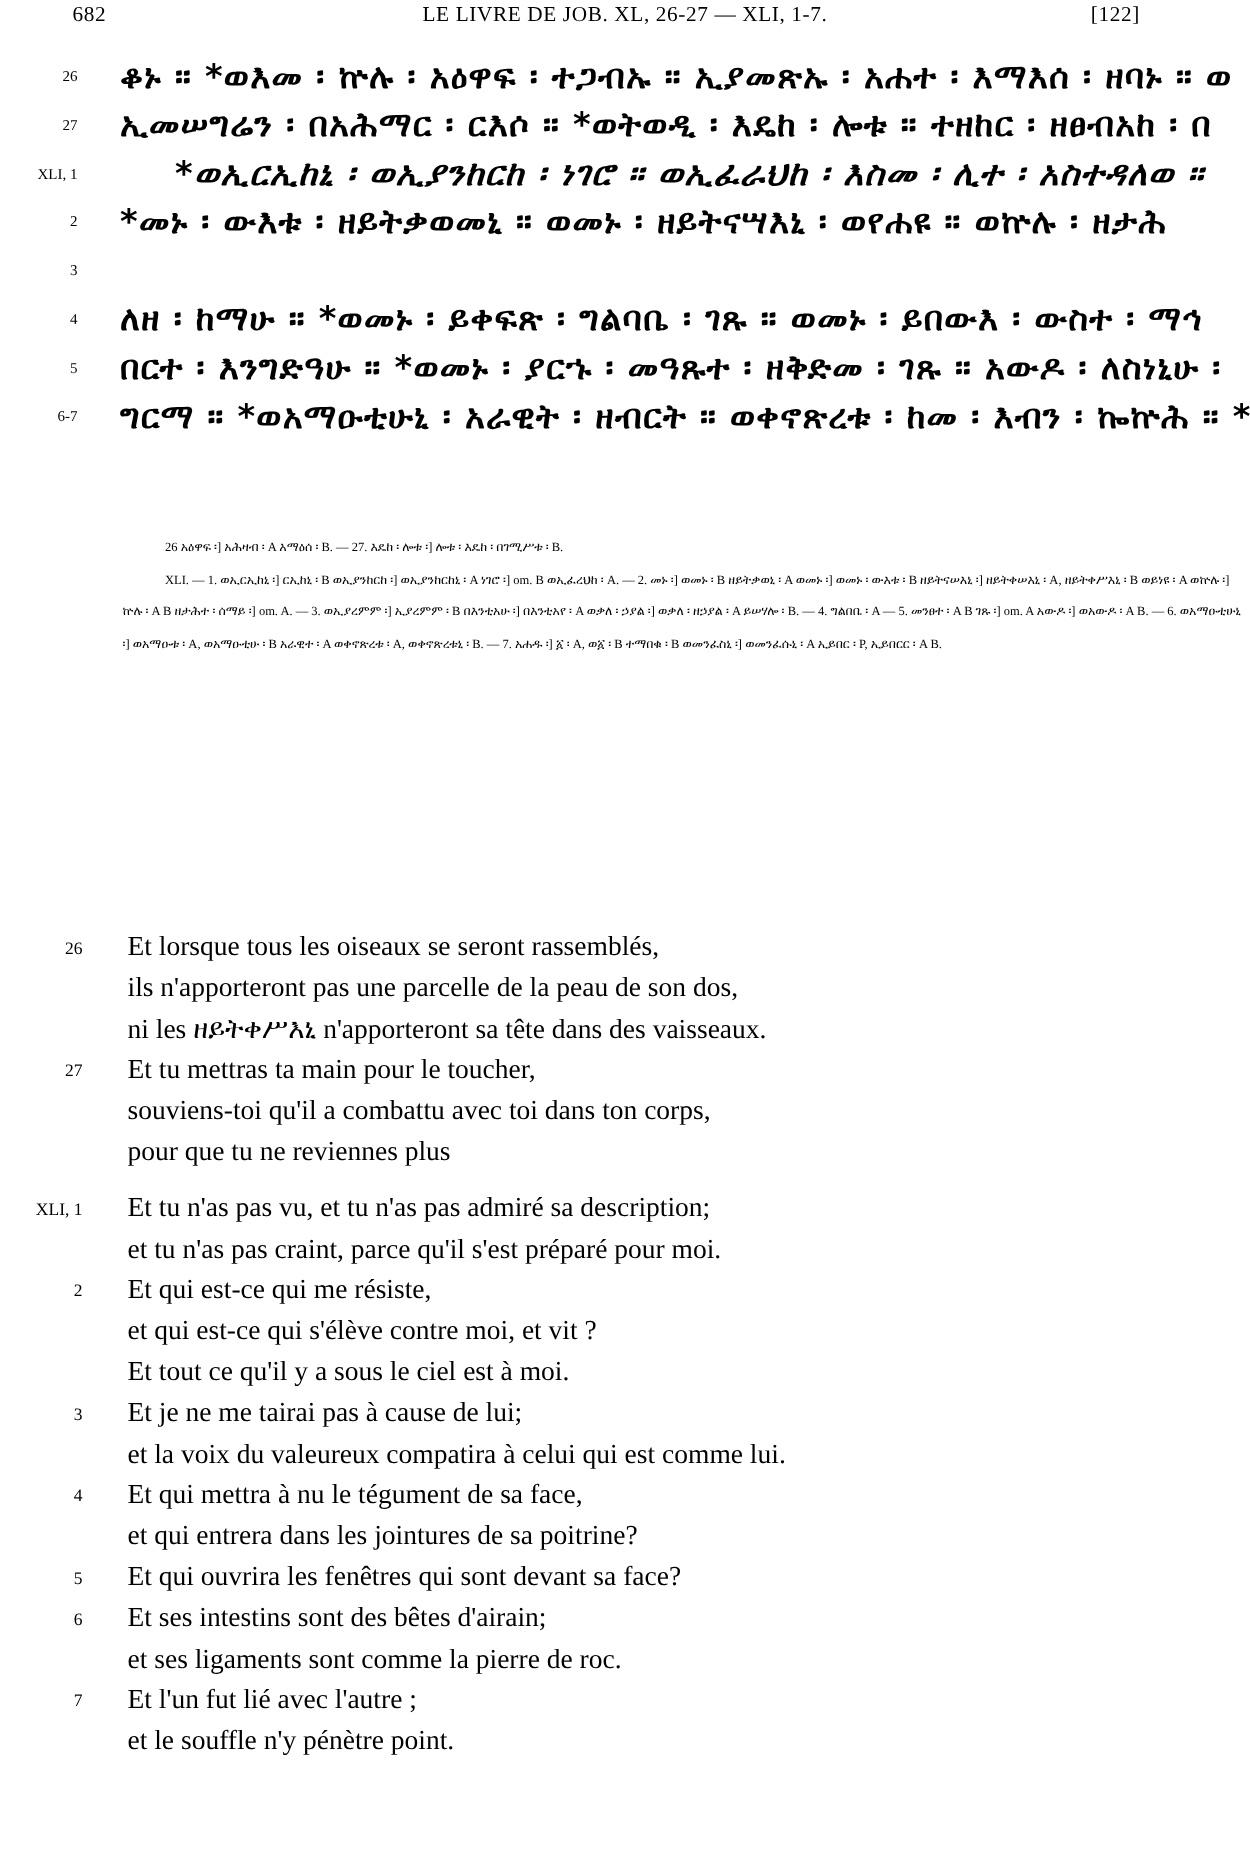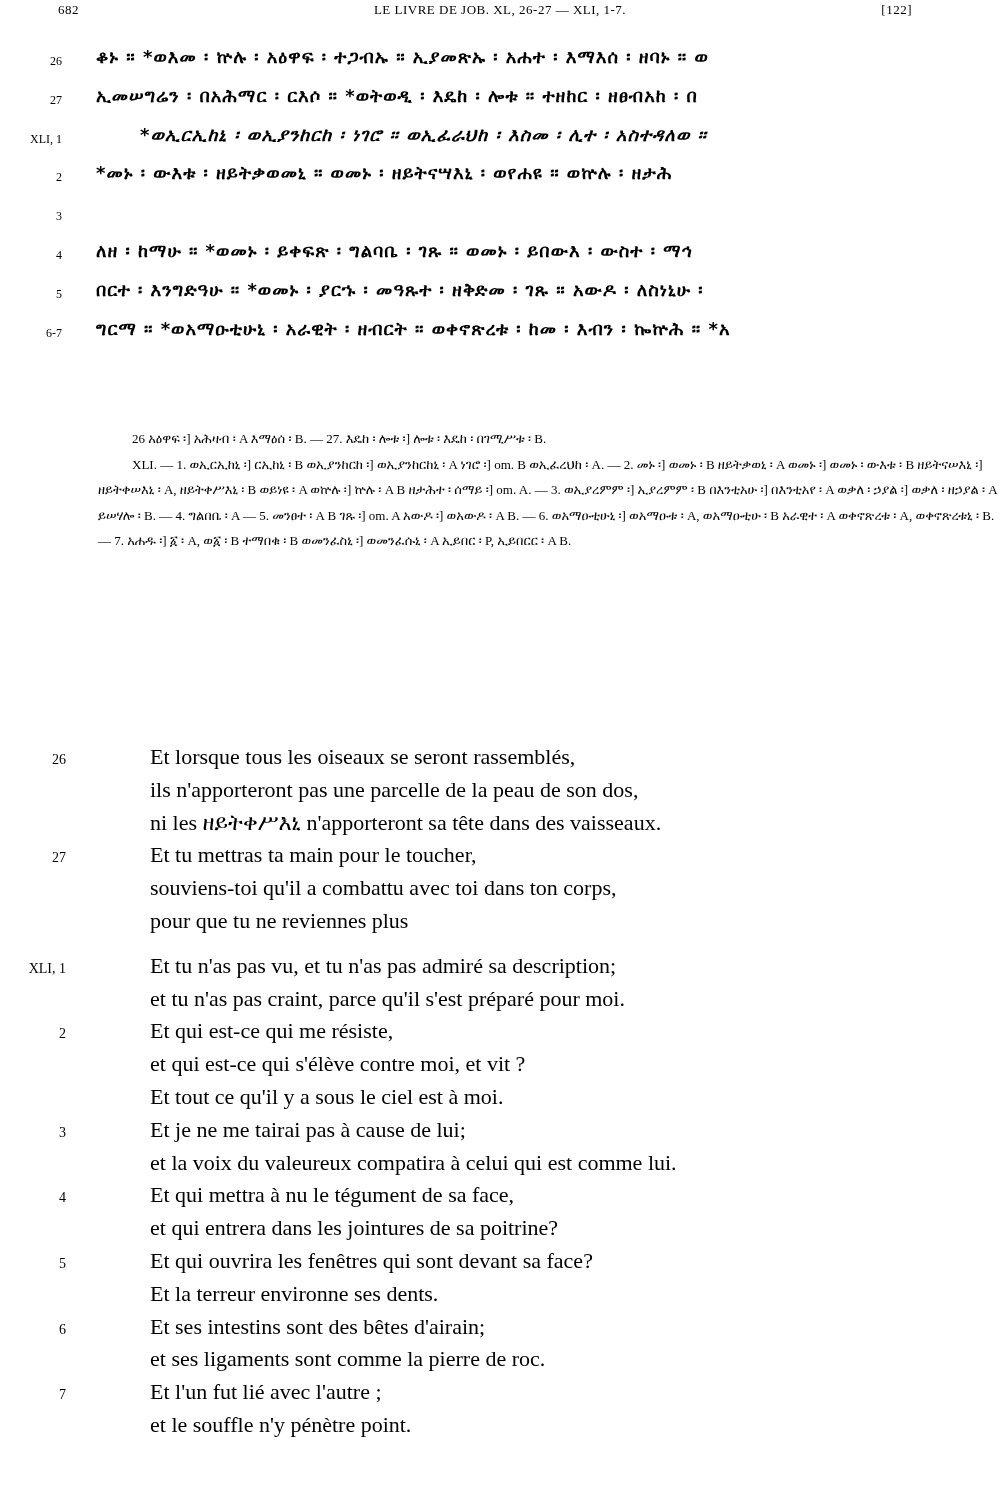--- a/index.html
+++ b/index.html
@@ -1,33 +1,33 @@
 <!DOCTYPE html>
 <html><head>
 <meta charset="utf-8">
 <style>
   html, body { margin:0; padding:0; background:#ffffff; }
   body { width:1000px; height:1487px; position:relative; overflow:hidden; color:#000;
          font-family:"Liberation Serif","DejaVu Serif",serif; }
-  .header { position:absolute; top:2px; left:0; width:914px; height:24px; font-size:13px; letter-spacing:0.5px; }
+  .header { position:absolute; top:2px; left:0; width:914px; height:24px; font-size:17px; letter-spacing:0.5px; }
   .header .pno { position:absolute; left:58px; top:0; }
   .header .title { position:absolute; left:0; width:1000px; text-align:center; top:0; }
   .header .sig { position:absolute; right:2px; top:0;text-align:right; }
   .eth { position:absolute; left:0; top:42px; width:1000px; }
   .eth .row { position:relative; height:38.8px; }
   .eth .num { position:absolute; right:938px; top:12px; font-size:12px; white-space:nowrap; }
-  .eth .txt { position:absolute; left:96px; top:4px; font-family:"DejaVu Sans",sans-serif; font-weight:bold; font-size:18px; letter-spacing:1px; white-space:nowrap;text-align:center; }
+  .eth .txt { position:absolute; left:96px; top:4px; font-family:"DejaVu Sans",sans-serif; font-weight:bold; font-size:27px; letter-spacing:1px; white-space:nowrap;text-align:center; }
   .eth .txt.indent { left:140px;font-style:italic; }
-  .app { position:absolute; left:98px; top:426px; width:900px; font-size:13px; line-height:25.6px; }
+  .app { position:absolute; left:98px; top:426px; width:900px; font-size:10px; line-height:25.6px; }
   .app p { margin:0; text-indent:34px; }
   .app p.first { text-indent:34px; }
   .fr { position:absolute; left:0; top:744px; width:1000px; }
   .fr .line { position:relative; height:32.8px; font-size:22px; }
   .fr .vn { position:absolute; right:934px; top:8px; font-size:14px; white-space:nowrap; }
-  .fr .t { position:absolute; left:102px; top:0; white-space:nowrap;margin-left:48px; }
+  .fr .t { position:absolute; left:102px; top:0; white-space:nowrap; }
   .fr .gap { height:12px; }
 </style>
 </head>
 <body>
 
 <div class="header">
   <span class="pno">682</span>
   <span class="title">LE LIVRE DE JOB. XL, 26-27 — XLI, 1-7.</span>
   <span class="sig">[122]</span>
 </div>
@@ -131,24 +131,20 @@
     </div>
   <div class="line">
       <span class="vn"></span>
       <span class="t">et qui entrera dans les jointures de sa poitrine?</span>
     </div>
   <div class="line">
       <span class="vn">5</span>
       <span class="t">Et qui ouvrira les fenêtres qui sont devant sa face?</span>
     </div>
   <div class="line">
-      <span class="vn"></span>
-      <span class="t">Et la terreur environne ses dents.</span>
-    </div>
-  <div class="line">
       <span class="vn">6</span>
       <span class="t">Et ses intestins sont des bêtes d'airain;</span>
     </div>
   <div class="line">
       <span class="vn"></span>
       <span class="t">et ses ligaments sont comme la pierre de roc.</span>
     </div>
   <div class="line">
       <span class="vn">7</span>
       <span class="t">Et l'un fut lié avec l'autre ;</span>

